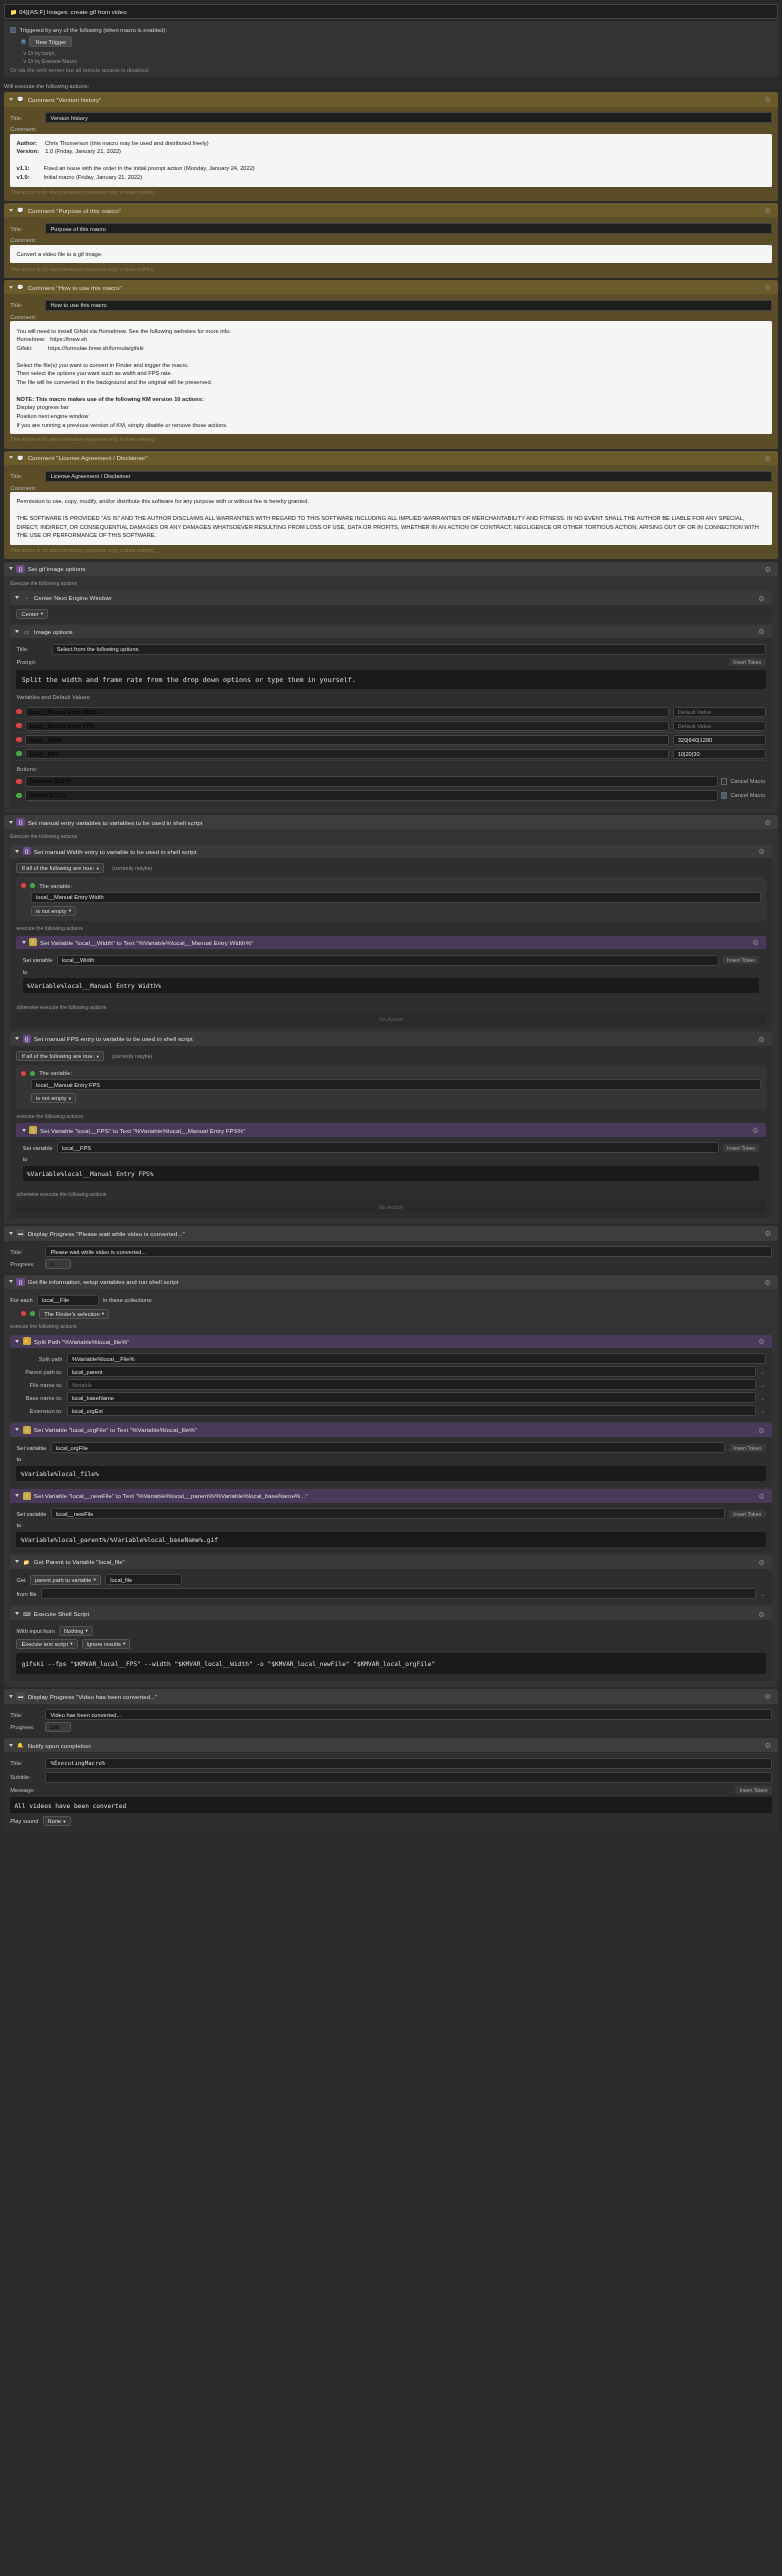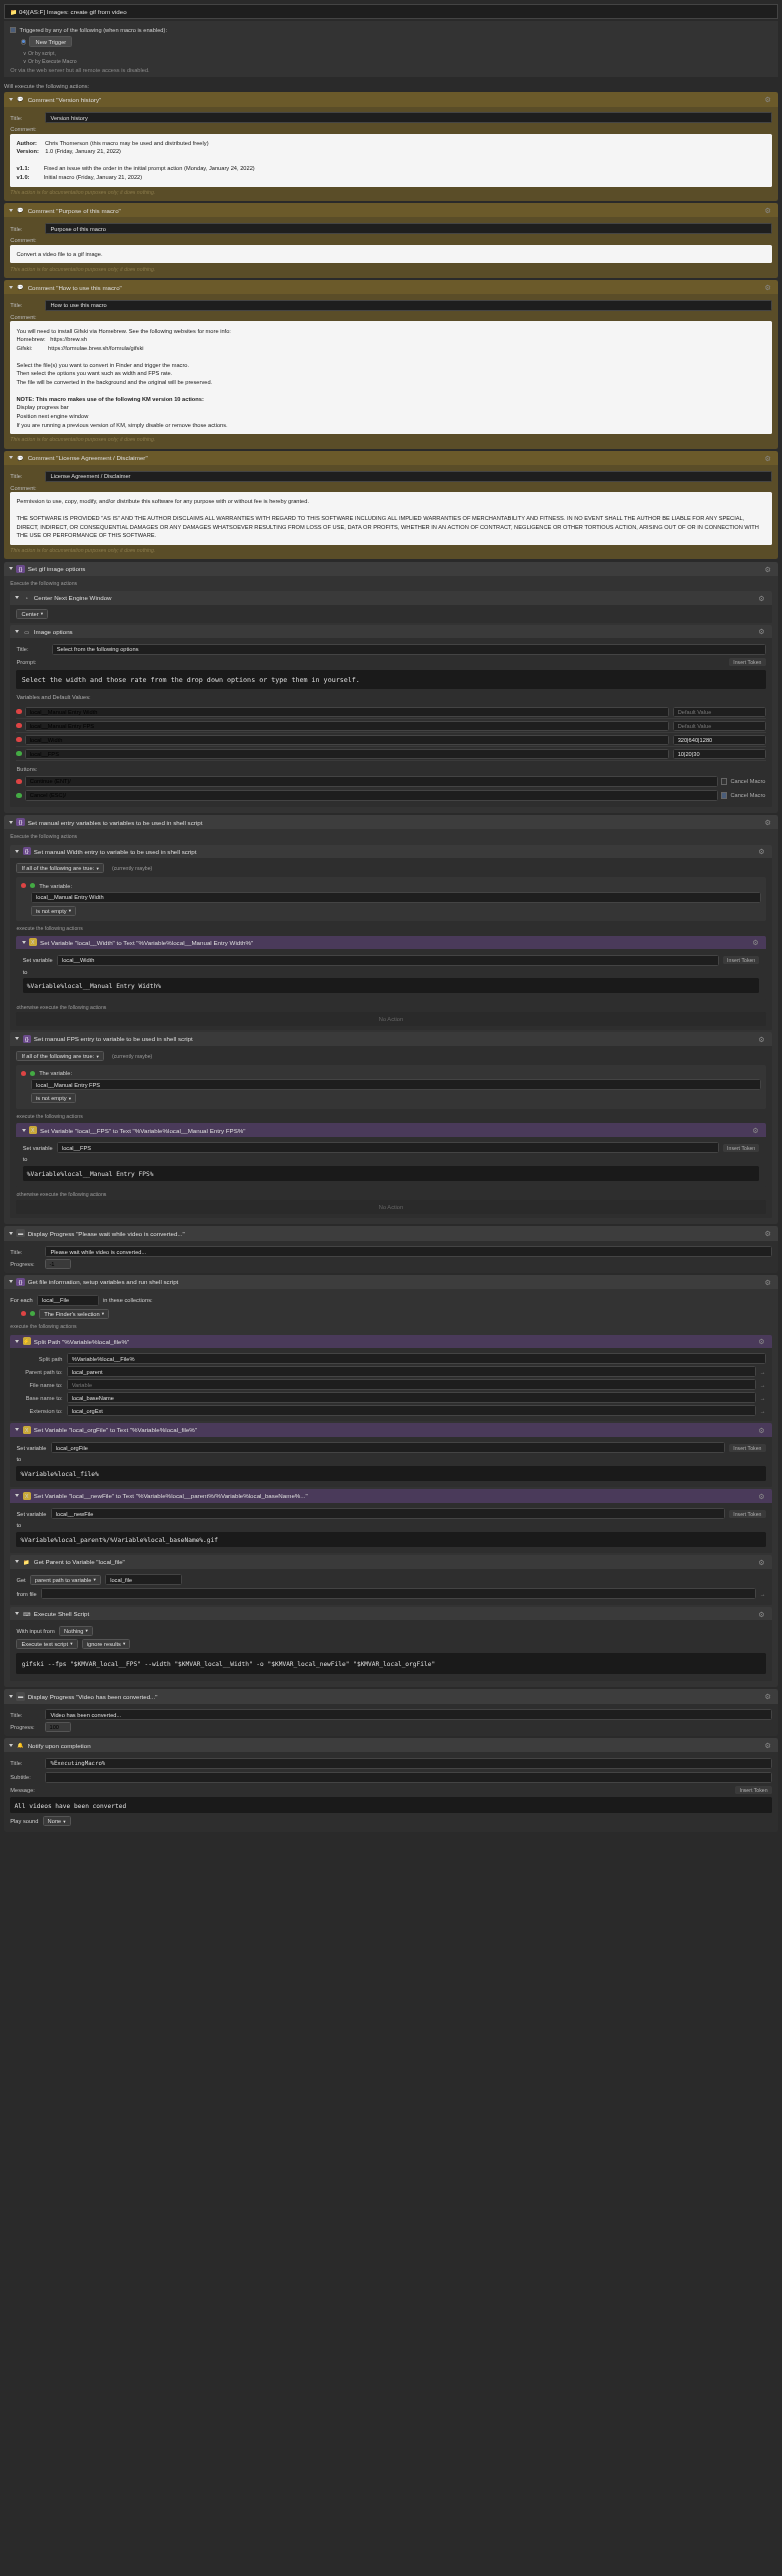--- a/index.html
+++ b/index.html
@@ -203,21 +203,21 @@
           </div>
       <div class="action-body">
         <div class="field-row">
               <span class="field-label">Title:</span>
               <input class="text-input" value="Select from the following options" style="">
             </div>
         <div class="field-row">
               <span class="field-label">Prompt:</span>
               <span class="token-btn">Insert Token</span>
             </div>
-        <div class="prompt-box">Select the width and those rate from the drop down options or type them in yourself.</div>
+        <div class="prompt-box">Split the width and frame rate from the drop down options or type them in yourself.</div>
         <div style="color:#aaa;padding:2.1px 0">Variables and Default Values:</div>
         <div class="var-table">
           <div class="var-row">
                 <span class="dot red"></span>
                 <input class="var-name" value="local__Manual Entry Width" style="">
                 <input class="var-val" placeholder="Default Value" style="">
               </div>
           <div class="var-row">
                 <span class="dot red"></span>
                 <input class="var-name" value="local__Manual Entry FPS" style="">

